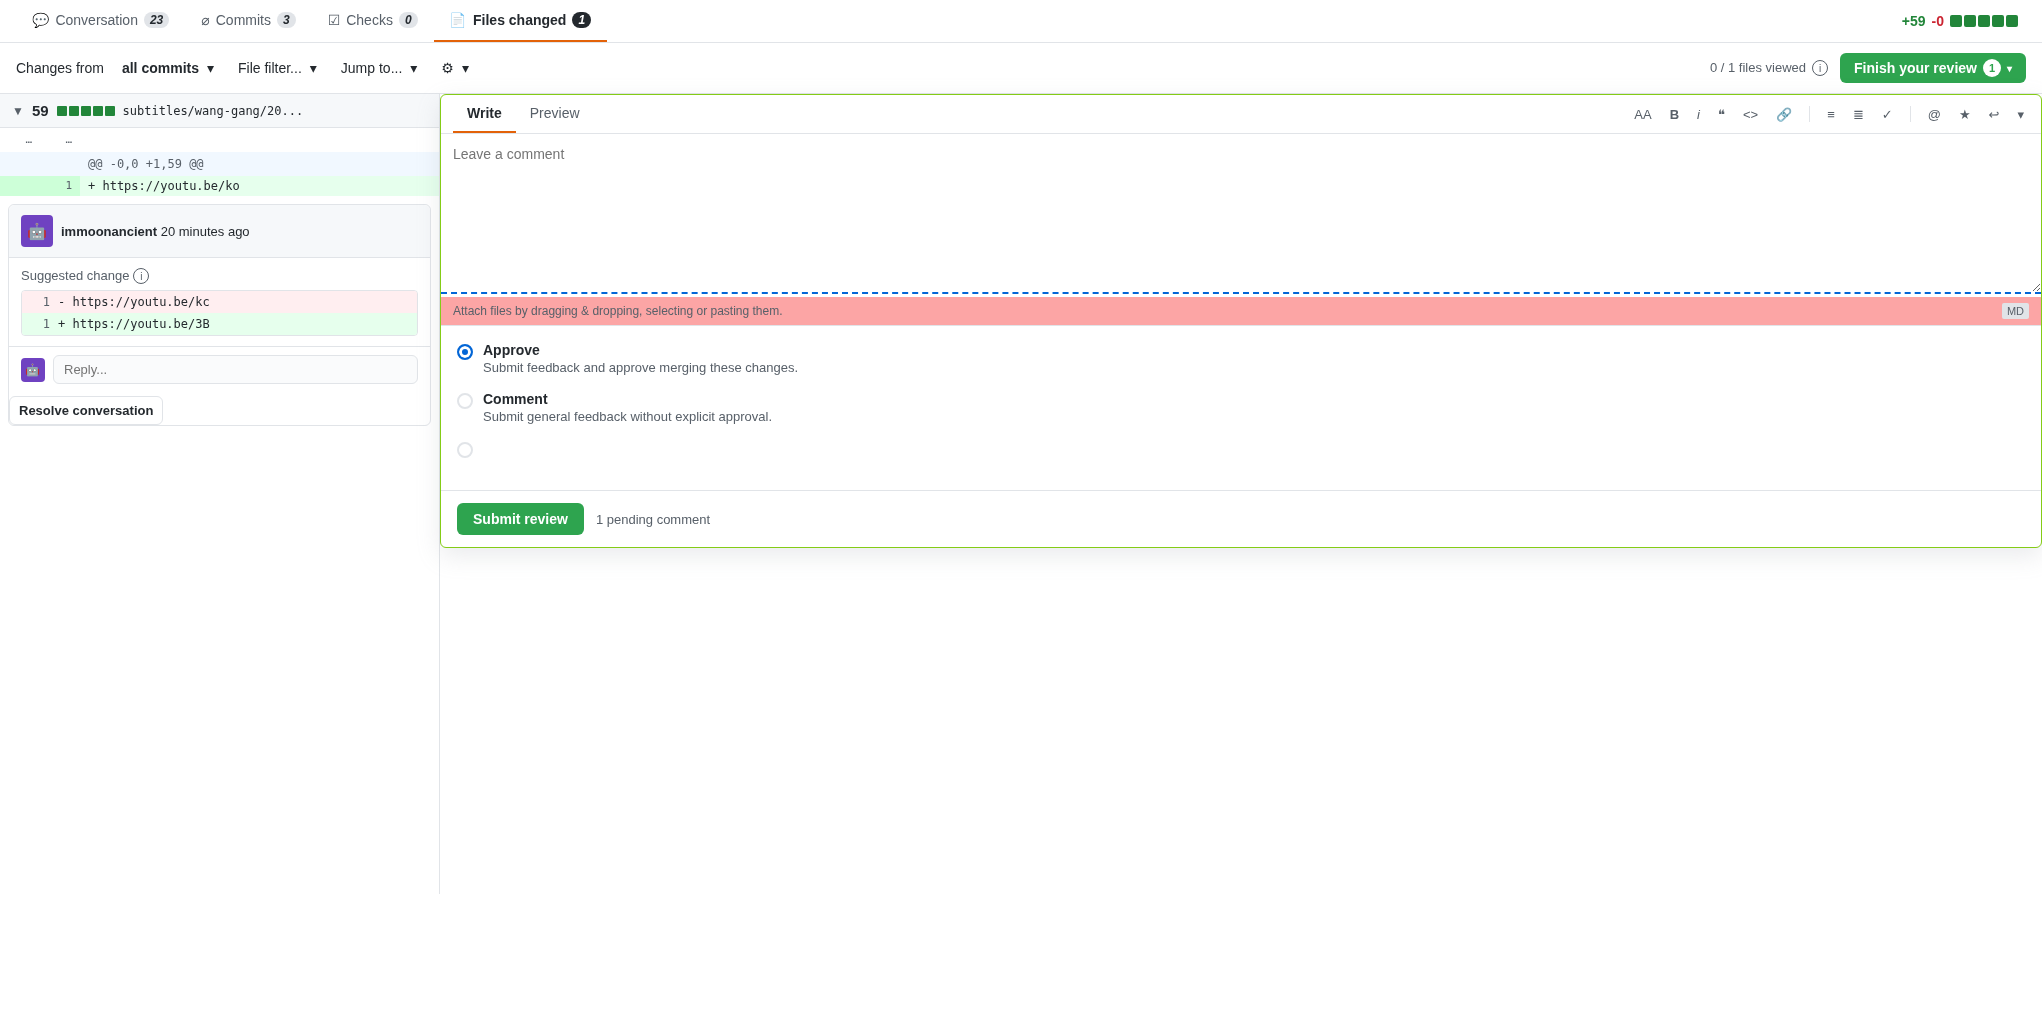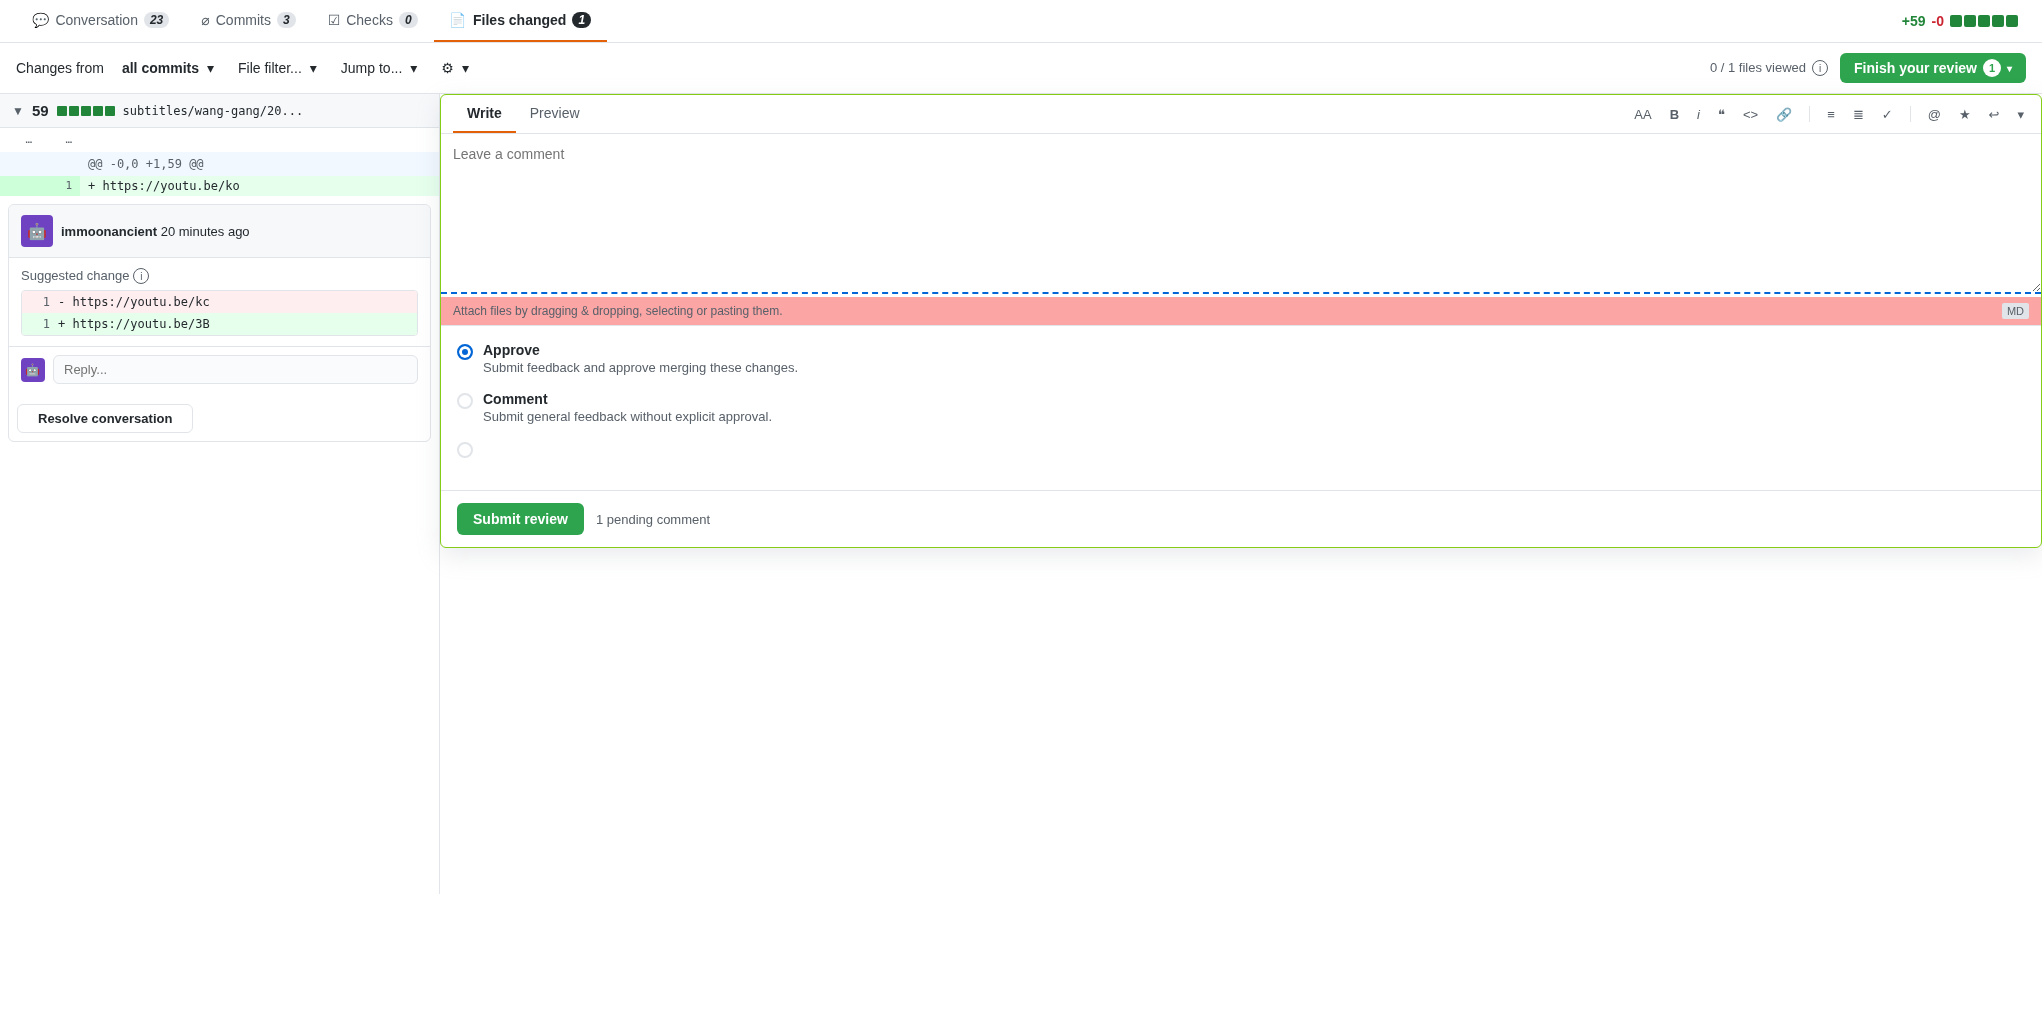--- a/index.html
+++ b/index.html
@@ -92,22 +92,22 @@
     .suggested-add { background: #e6ffed; font-family: 'SFMono-Regular', Consolas, monospace; font-size: 12px; padding: 4px 8px; display: flex; align-items: center; gap: 8px; }
     .s-num { color: #586069; width: 20px; text-align: right; flex-shrink: 0; }
     .s-code { overflow: hidden; text-overflow: ellipsis; white-space: nowrap; }
 
     
     .reply-section { padding: 8px 12px 12px; border-top: 1px solid #e1e4e8; }
     .reply-box { display: flex; align-items: center; gap: 8px; }
     .reply-input { flex: 1; border: 1px solid #e1e4e8; border-radius: 6px; padding: 6px 10px; font-size: 13px; color: #6a737d; background: #fafbfc; }
 
     .resolve-btn {
-      margin: 8px; display: inline-block; border: 1px solid #e1e4e8; border-radius: 6px;
-      padding: 6px 20px; font-size: 13px; font-weight: 600; cursor: pointer;
+      display: inline-block; border: 1px solid #e1e4e8; border-radius: 6px;
+      padding: 6px 9px; font-size: 13px; font-weight: 600; cursor: pointer;
       background: #fff; color: #24292e;
     }
 
     
     .right-panel { flex: 1; padding: 0; position: relative; }
 
     
     .review-popover {
       position: absolute; top: 0; left: 0; right: 0;
       border: 1px solid #84cc16; border-radius: 6px; background: #fff;

